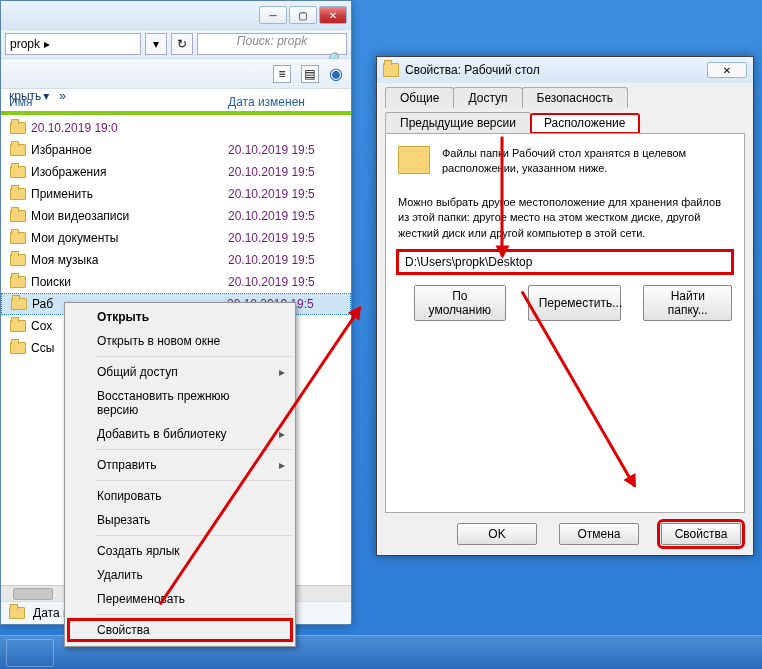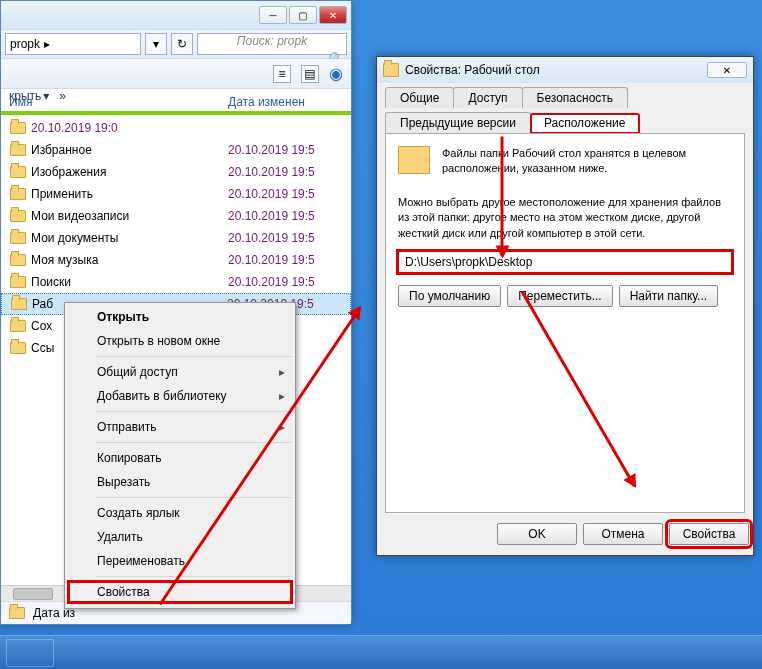--- a/index.html
+++ b/index.html
@@ -201,24 +201,25 @@
     width: 100%;
     font-size:12px;
   }
   .pathbox.hl{outline:3px solid #d00;outline-offset:-1px;}
   .btnrow{margin-top:12px;display:flex;gap:6px;}
   .winbtn{
     border:1px solid #888;
     background:linear-gradient(to bottom,#fefefe,#e2e2e2);
     padding:3px 10px;font-size:12px;cursor:pointer;border-radius:2px;
     min-width:80px;
+    margin-left:16px;
   }
   .winbtn.hl{outline:3px solid #d00;outline-offset:1px;}
   .dlgbuttons{
-    position:absolute;bottom:10px;right:4px;display:flex;gap:6px;
+    position:absolute;bottom:10px;right:12px;display:flex;gap:6px;
   }
 
   
   .arrow {
     position:absolute;
     background:#d00;
     z-index: 30;
     transform-origin: 0 50%;
     height: 3px;
   }
@@ -360,20 +361,21 @@
     <span class="folder-icon"></span>
     <span>Дата из</span>
   </div>
 </div>
 
 <div class="ctxmenu" id="ctxmenu">
     <div class="ctxitem bold">Открыть</div>
     <div class="ctxitem">Открыть в новом окне</div>
     <div class="ctxsep"></div>
     <div class="ctxitem">Общий доступ<span class="sub"></span></div>
+    <div class="ctxitem">Восстановить прежнюю версию</div>
     <div class="ctxitem">Добавить в библиотеку<span class="sub"></span></div>
     <div class="ctxsep"></div>
     <div class="ctxitem">Отправить<span class="sub"></span></div>
     <div class="ctxsep"></div>
     <div class="ctxitem">Копировать</div>
     <div class="ctxitem">Вырезать</div>
     <div class="ctxsep"></div>
     <div class="ctxitem">Создать ярлык</div>
     <div class="ctxitem">Удалить</div>
     <div class="ctxitem">Переименовать</div>

